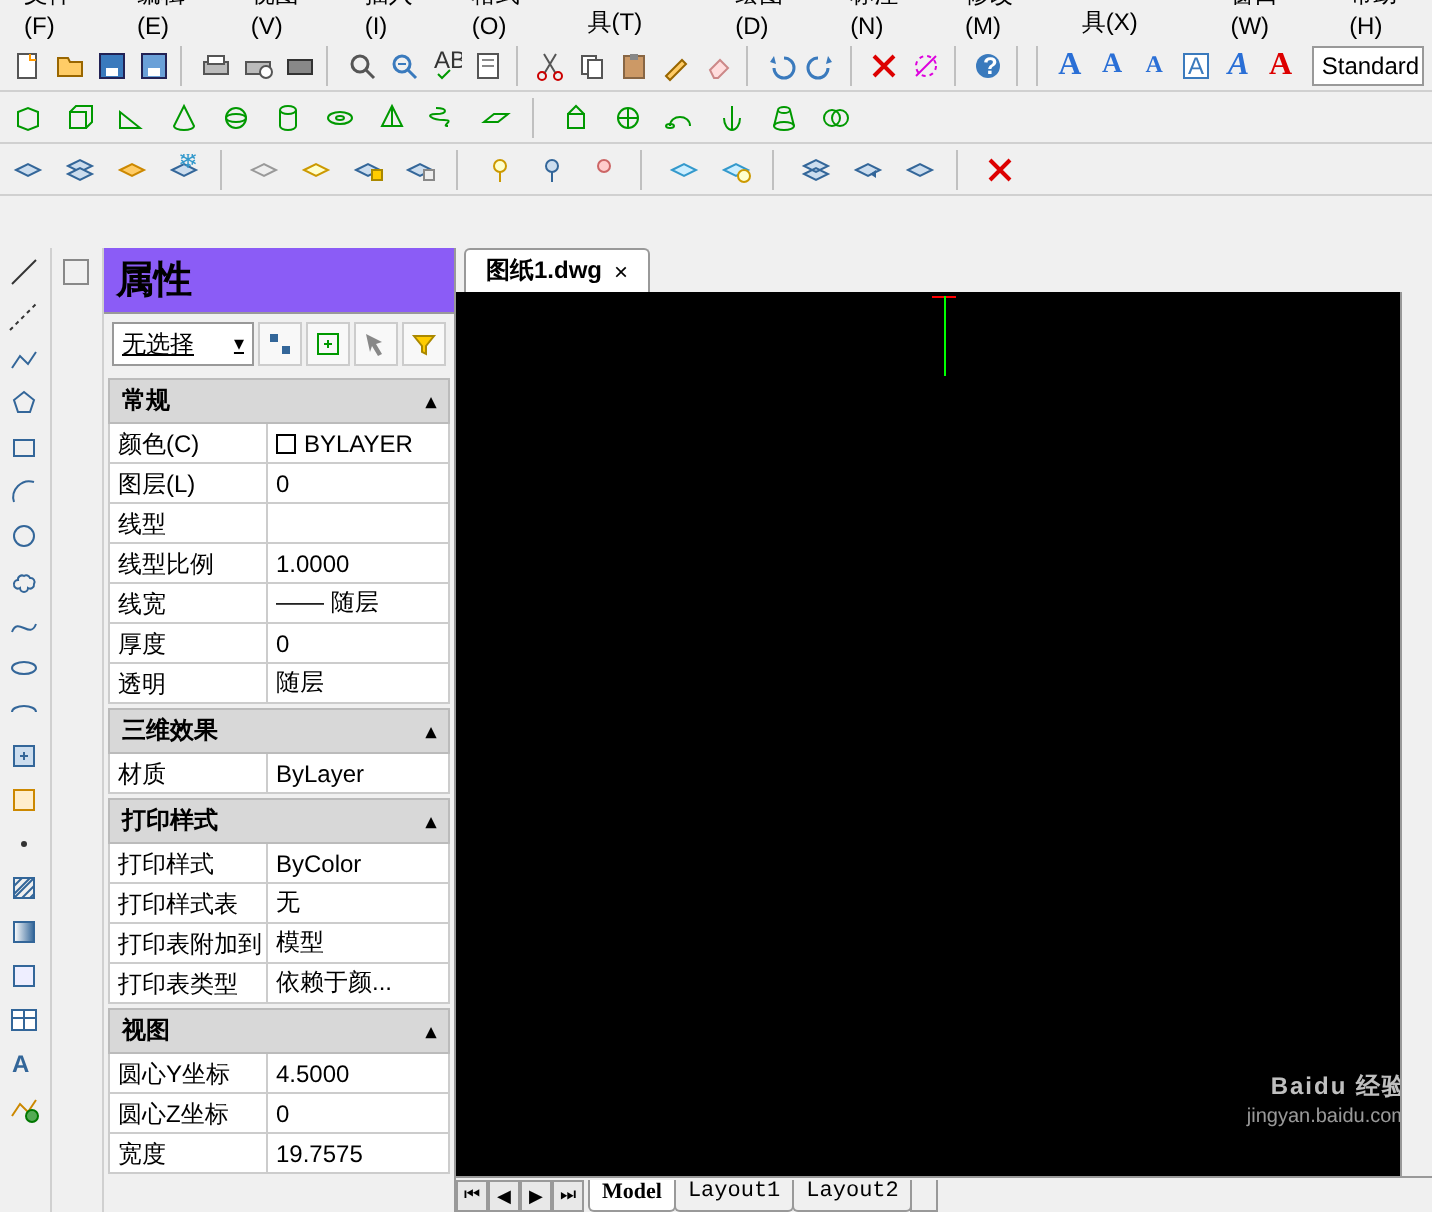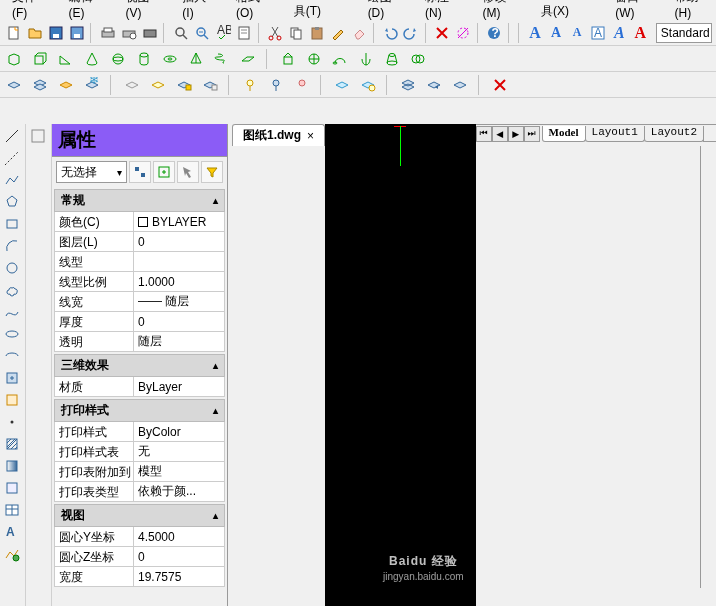--- a/index.html
+++ b/index.html
@@ -19,49 +19,49 @@
 .main { position:absolute; top:124px; left:0; right:0; bottom:0; display:flex; }
 
 .leftbar { width:26px; background:#f0f0f0; display:flex; flex-direction:column; gap:2px; padding:2px; border-right:1px solid #d0d0d0; }
 .leftbar2 { width:26px; background:#f0f0f0; display:flex; flex-direction:column; gap:2px; padding:2px; border-right:1px solid #d0d0d0; }
 .lbtn { width:20px; height:20px; display:flex; align-items:center; justify-content:center; cursor:pointer; }
 .lbtn svg { width:16px; height:16px; }
 
 .prop-panel { width:176px; background:#f0f0f0; border-right:1px solid #999; display:flex; flex-direction:column; }
 .prop-title { background:#8b5cf6; padding:3px 6px; font-weight:bold; font-size:19px; border-bottom:1px solid #999; }
 .prop-toolbar { display:flex; gap:2px; padding:4px; align-items:center; }
-.prop-combo { flex:1; height:22px; border:1px solid #999; background:#fff; display:flex; align-items:center; padding:0 4px; justify-content:space-between; }
+.prop-combo { flex:1; height:22px; border:1px solid #999; background:#fff; display:flex; align-items:center; padding:0 4px; justify-content:space-between;text-decoration:underline; }
 .prop-combo::after { content:"▾"; font-size:10px; }
 .ptbtn { width:22px; height:22px; border:1px solid #ccc; background:#f8f8f8; display:flex; align-items:center; justify-content:center; cursor:pointer; }
 .ptbtn svg{width:14px;height:14px;}
 
 .prop-scroll { flex:1; overflow-y:auto; padding:0 2px 4px 2px; }
 .section-hdr { background:#d8d8d8; padding:2px 6px; font-weight:bold; display:flex; justify-content:space-between; align-items:center; margin-top:2px; border:1px solid #bbb;}
 .section-hdr::after { content:"▴"; font-size:10px;}
 .prop-grid { width:100%; }
 .prop-row { display:flex; height:20px; }
 .prop-label { width:80px; background:#fff; border:1px solid #ccc; border-top:none; padding:2px 4px; font-size:12px; overflow:hidden; white-space:nowrap; }
 .prop-value { flex:1; background:#fff; border:1px solid #ccc; border-top:none; border-left:none; padding:2px 4px; font-size:12px; display:flex; align-items:center; gap:4px; overflow:hidden; white-space:nowrap;}
 .swatch { width:10px; height:10px; border:1px solid #000; background:#fff; }
 
-.canvas-area { flex:1; display:flex; flex-direction:row; position:relative; }
+.canvas-area { flex:1; display:flex; flex-direction:column; position:relative; }
 .tab-bar { height:22px; background:#f0f0f0; display:flex; align-items:flex-end; padding-left:4px; }
 .doc-tab { background:#fff; border:1px solid #999; border-bottom:none; padding:2px 10px; display:flex; align-items:center; gap:6px; font-weight:bold; border-radius:3px 3px 0 0;}
 .doc-tab .close { font-family:Arial; cursor:pointer; font-weight:normal;}
 .viewport { flex:1; background:#000; position:relative; }
 .cursor-y { position:absolute; left:50%; top:2px; width:1px; height:40px; background:#0f0; }
 .cursor-x { position:absolute; left:50%; top:2px; width:12px; height:1px; background:#f00; transform:translateX(-6px);}
 .scroll-h { height:18px; background:#f0f0f0; border-top:1px solid #999; display:flex; align-items:center; }
 .sbtn { width:16px; height:16px; border:1px solid #999; background:#e8e8e8; display:flex; align-items:center; justify-content:center; font-size:9px; cursor:pointer;}
 .layout-tabs { display:flex; height:16px; margin-left:2px;}
 .ltab { border:1px solid #999; border-top:none; padding:0 6px; font-family:"Courier New",monospace; font-size:11px; background:#f0f0f0; cursor:pointer; border-radius:0 0 3px 3px; margin-right:-1px;}
 .ltab.active { background:#fff; font-weight:bold;font-family:Liberation Serif, serif;}
 .scroll-v { position:absolute; right:0; top:22px; bottom:18px; width:16px; background:#f0f0f0; border-left:1px solid #999;}
 
-.watermark { position:absolute; right:12px; bottom:24px; color:#fff; opacity:.75; font-size:22px; font-weight:bold; font-family:Arial; letter-spacing:1px; pointer-events:none; text-align:center;margin-left:12px;}
+.watermark { position:absolute; right:12px; bottom:24px; color:#fff; opacity:.75; font-size:22px; font-weight:bold; font-family:Arial; letter-spacing:1px; pointer-events:none; text-align:right;margin-left:12px;}
 .watermark small{display:block;font-size:10px;font-weight:normal;opacity:.8;letter-spacing:0;}
 
 
 .blueA { color:#2a6fd6; font-weight:bold; font-family:"Times New Roman"; font-size:16px;}
 </style>
 </head>
 <body>
 
 <div class="menubar">
   <span>文件(F)</span>

